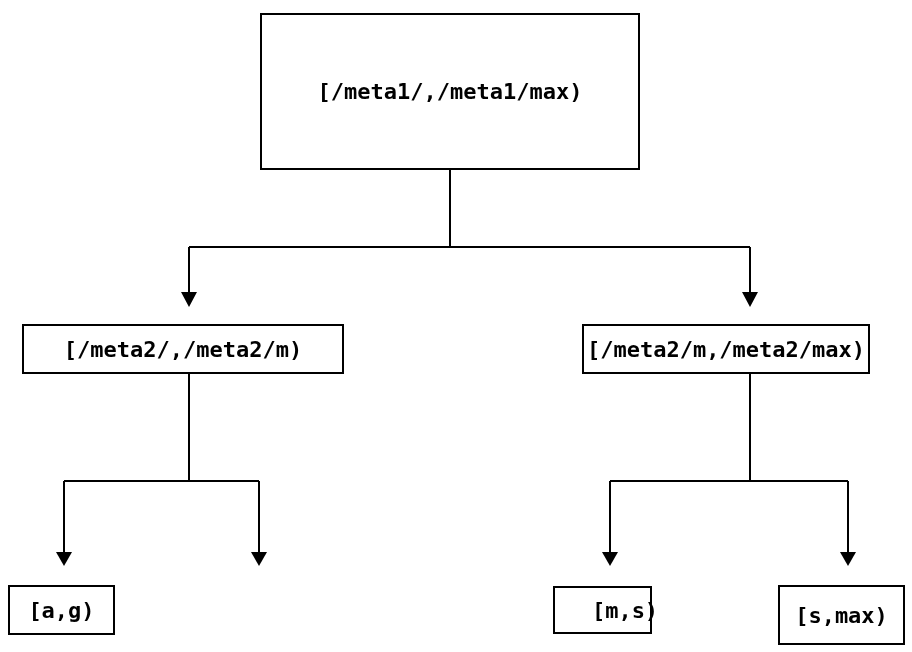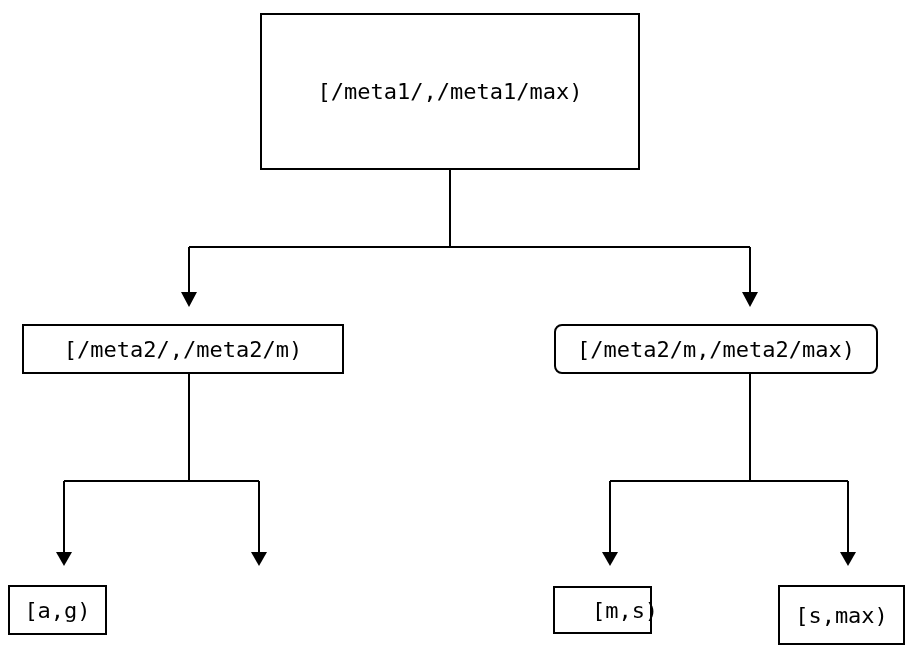--- a/index.html
+++ b/index.html
@@ -23,29 +23,29 @@
   }
   .node {
     position: absolute;
     box-sizing: border-box;
     border: 2px solid #000000;
     background: #ffffff;
     display: flex;
     align-items: center;
     justify-content: center;
     font-family: "DejaVu Sans Mono", "Liberation Mono", monospace;
-    font-weight: normal;
+    font-weight: bold;
     font-size: 22px;
     color: #000000;
     white-space: nowrap;
   }
   #node-root  { left: 260px; top: 13px;  width: 380px; height: 157px; }
   #node-left  { left: 22px;  top: 324px; width: 322px; height: 50px; }
-  #node-right { left: 554px; top: 324px; width: 324px; height: 50px; border-radius: 8px; }
-  #node-ag    { left: 8px;   top: 585px; width: 99px;  height: 50px; }
+  #node-right { left: 582px; top: 324px; width: 288px; height: 50px; }
+  #node-ag    { left: 8px;   top: 585px; width: 107px;  height: 50px; }
   #node-gm    { left: 204px; top: 585px; width: 99px;  height: 50px; }
   #node-ms    { left: 553px; top: 586px; width: 99px;  height: 48px; padding-left: 45px; }
   #node-smax  { left: 778px; top: 585px; width: 127px; height: 60px; }
   .edge-line {
     fill: none;
     stroke: #000000;
     stroke-width: 2px;
   }
   .arrowhead {
     fill: #000000;

